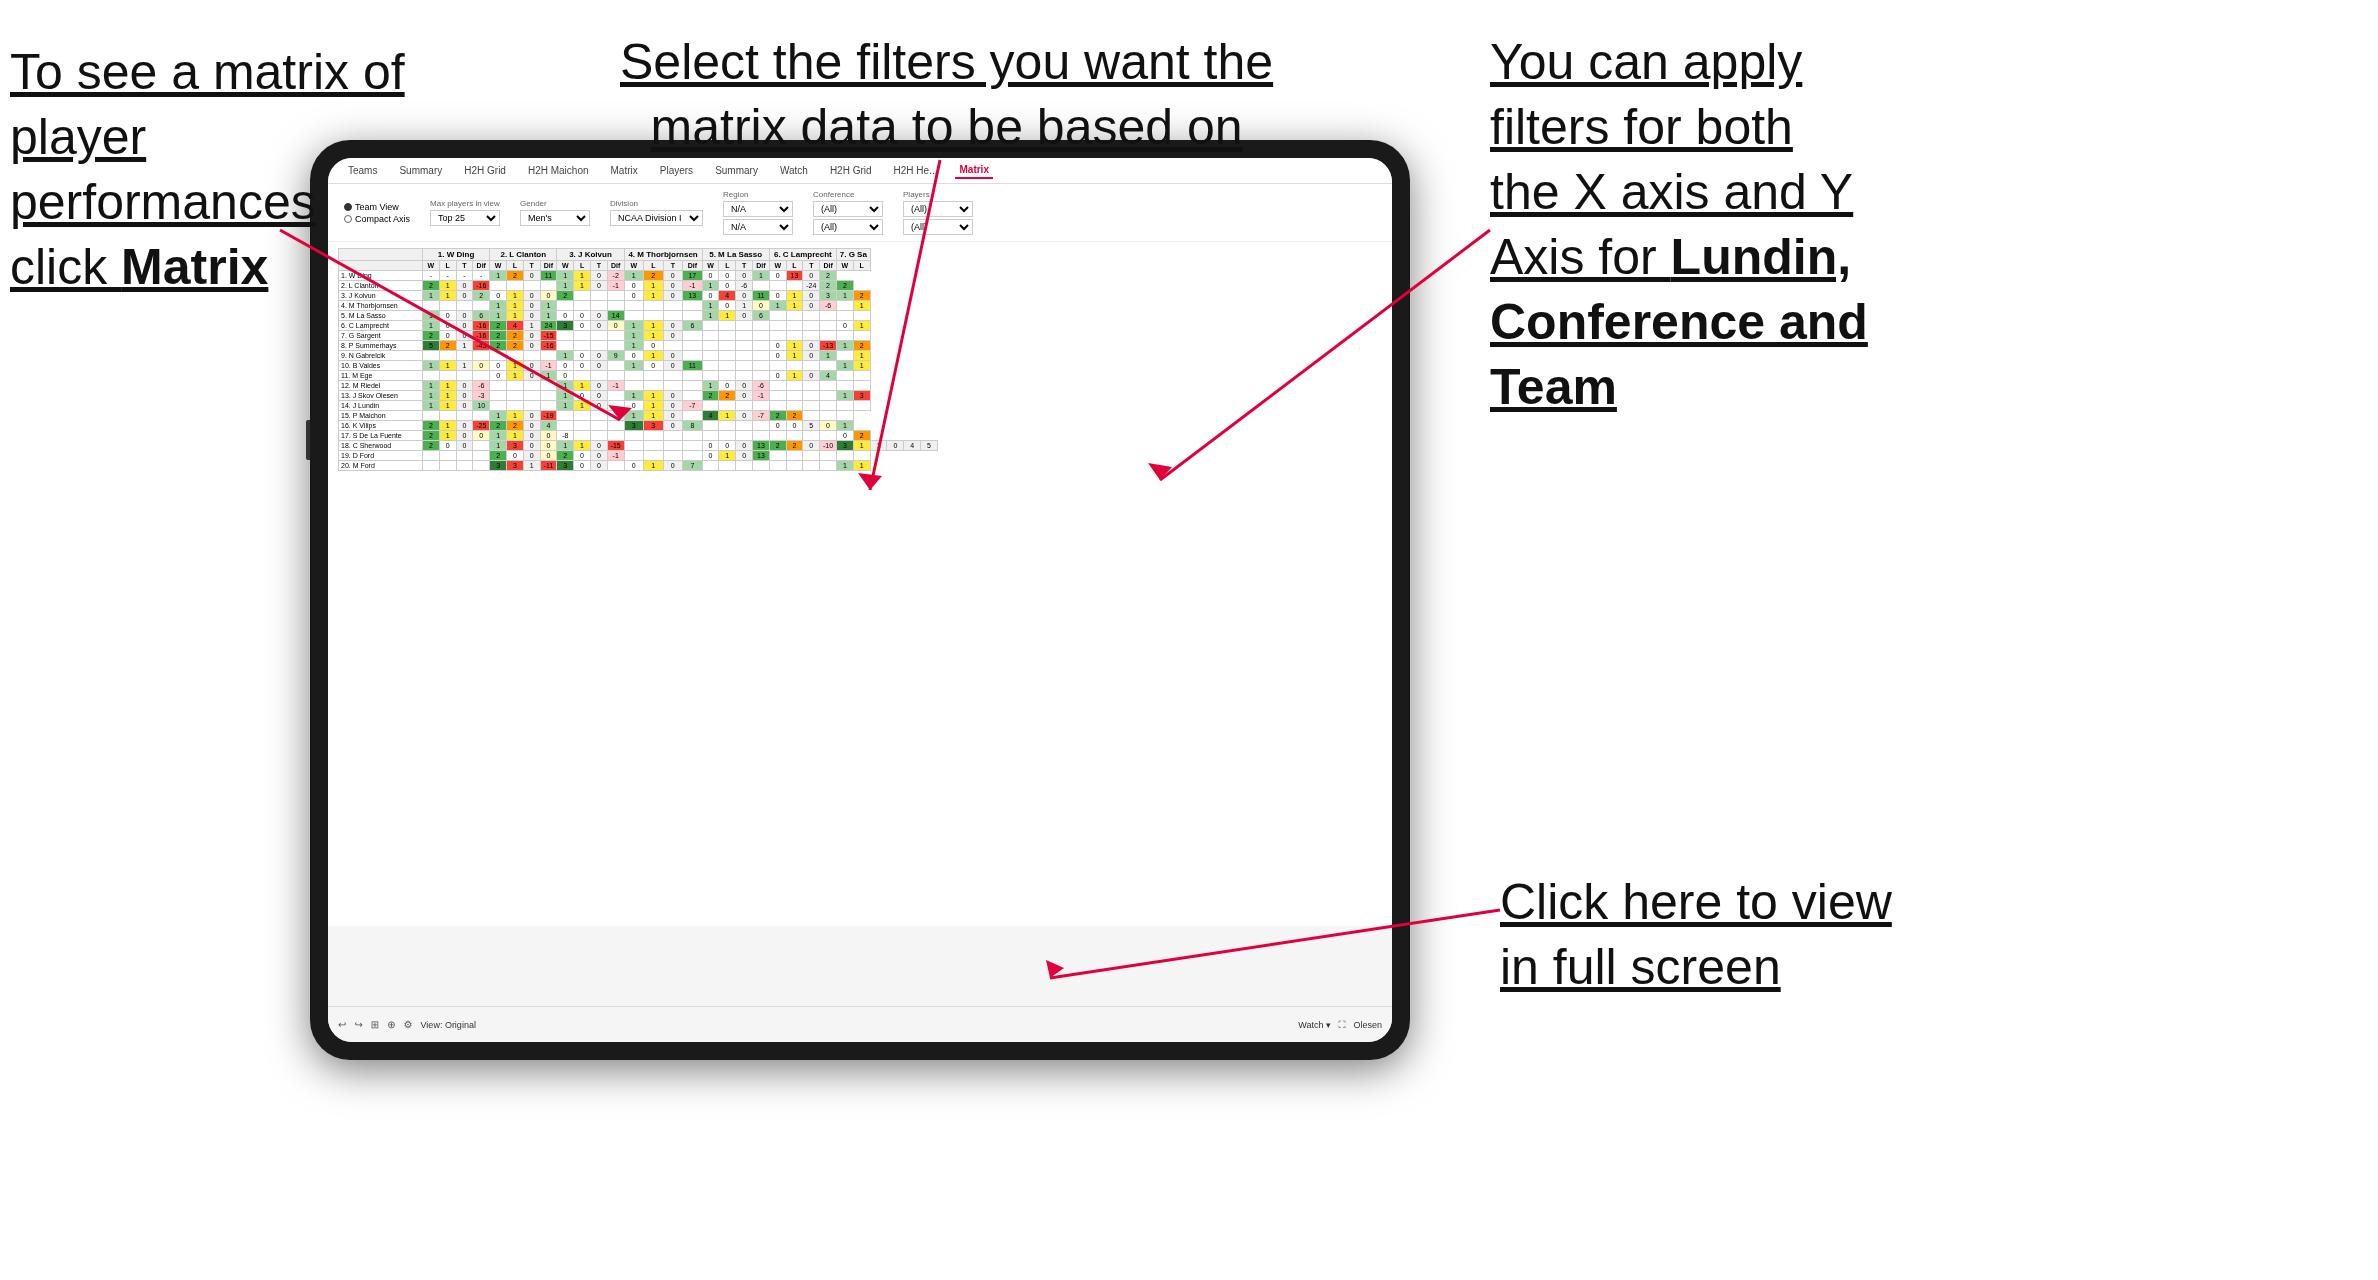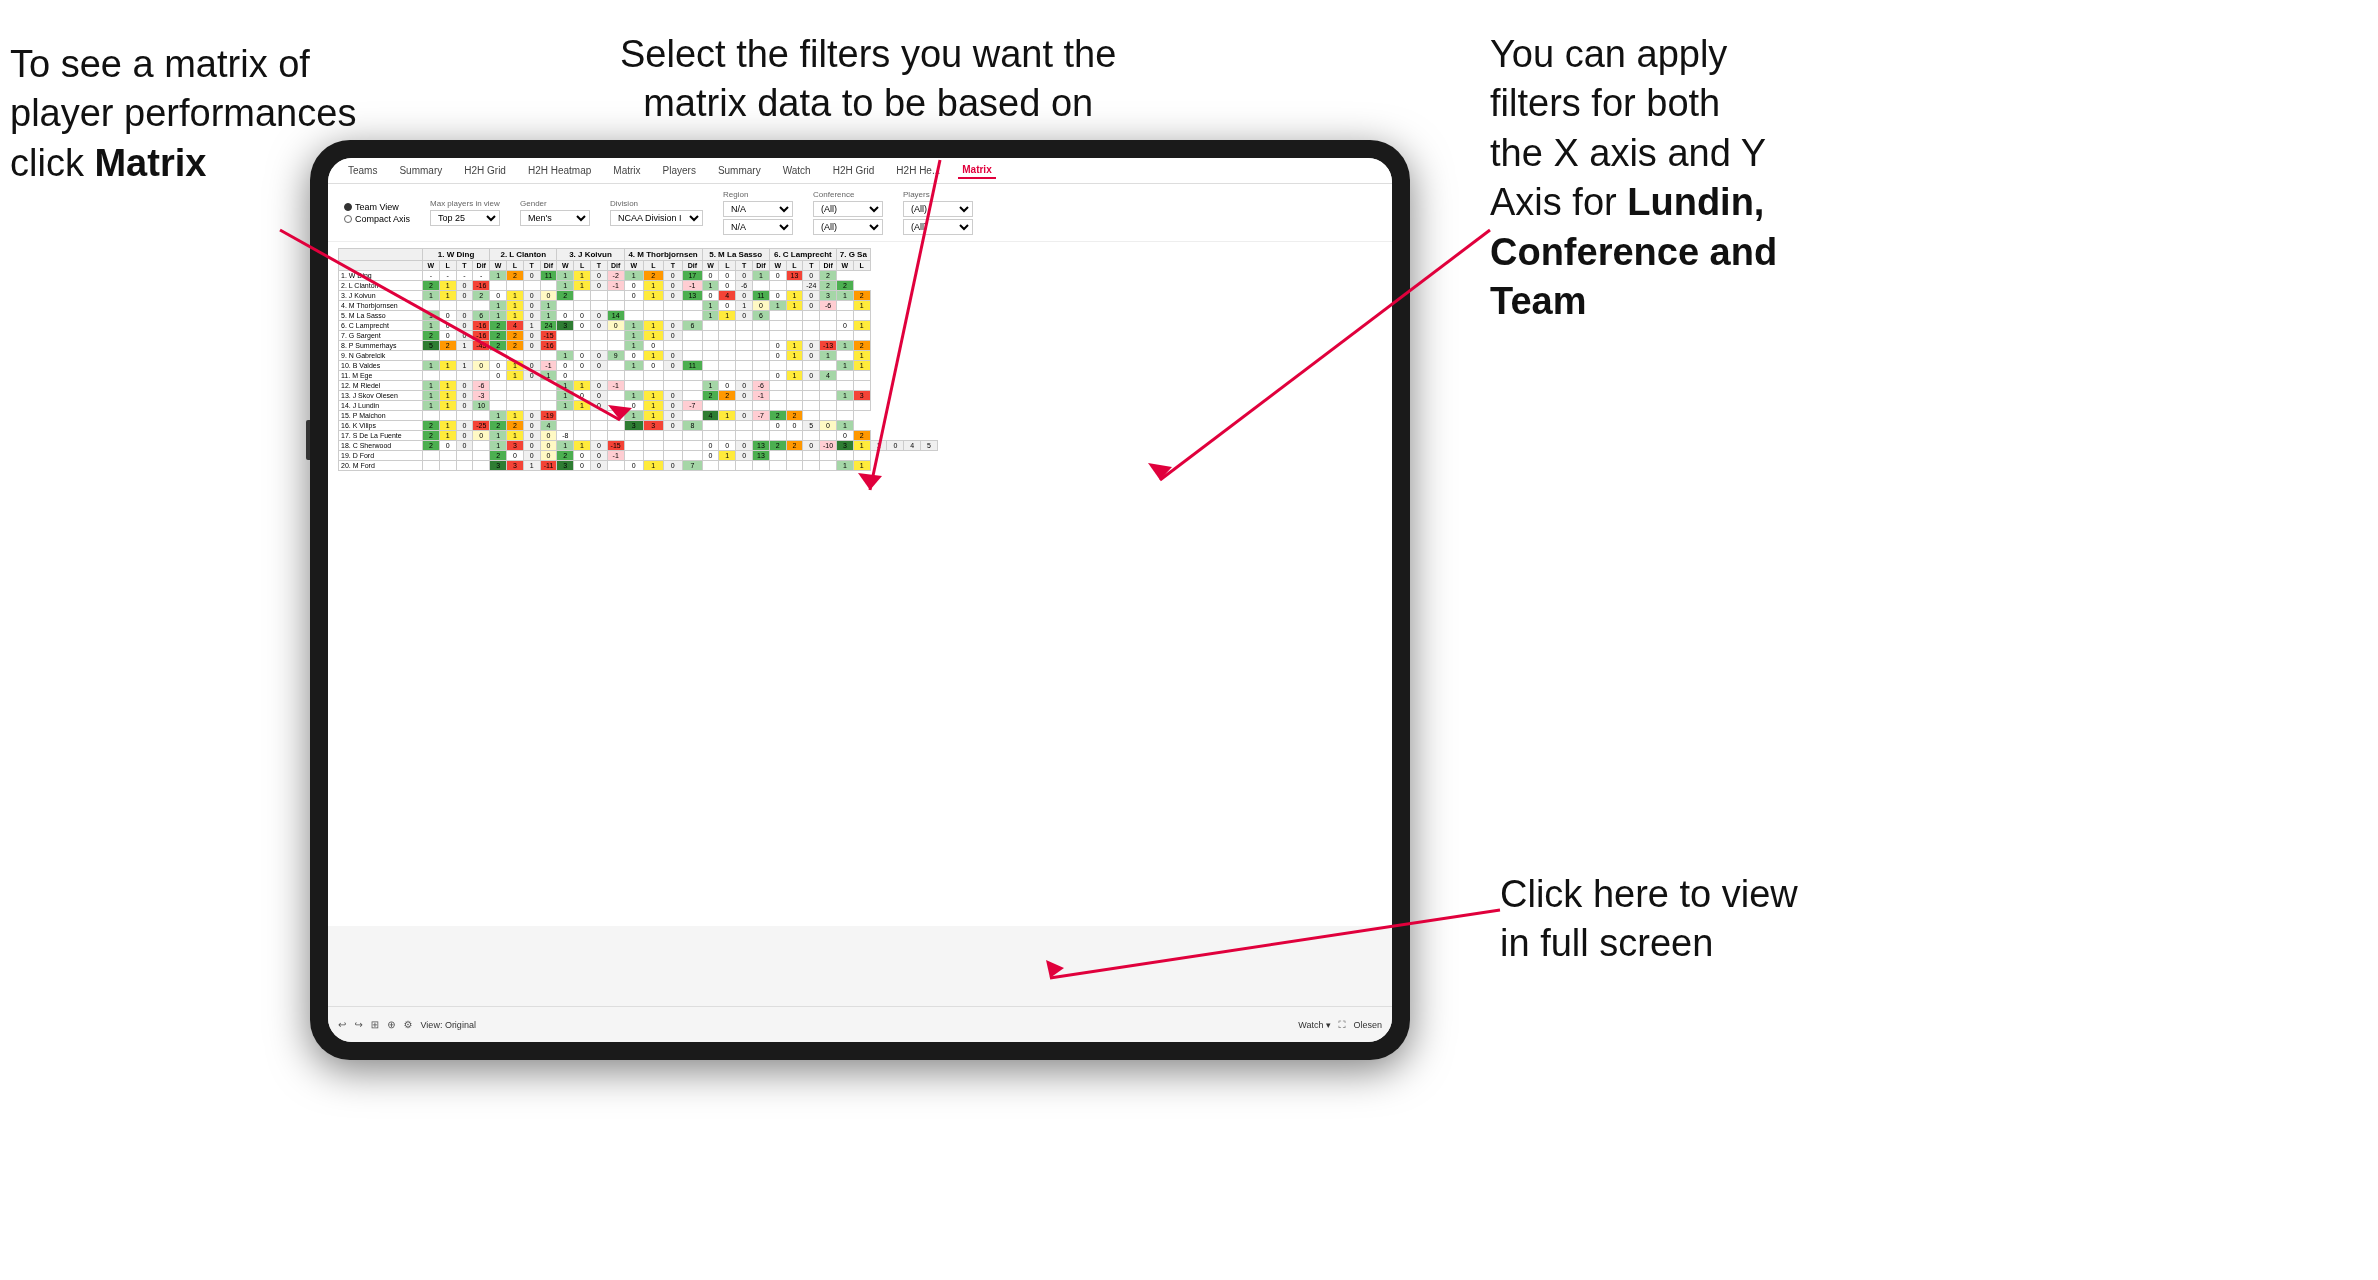--- a/index.html
+++ b/index.html
@@ -8,23 +8,24 @@
       height: 1280px;
       background: #ffffff;
       font-family: Arial, sans-serif;
       position: relative;
       overflow: hidden;
     }
 
     
     .annotation {
       position: absolute;
-      font-size: 38px;
+      font-size: 50px;
       line-height: 1.3;
       color: #111;
+      text-decoration: underline;
     }
 
     .annotation strong {
       font-weight: 900;
     }
 
     
     .tablet {
       position: absolute;
       left: 310px;
@@ -261,21 +262,21 @@
 
 <div class="tablet">
   <div class="tablet-side-btn"></div>
   <div class="tablet-screen">
 
 
     <div class="sub-tabs">
       <span class="sub-tab">Teams</span>
       <span class="sub-tab">Summary</span>
       <span class="sub-tab">H2H Grid</span>
-      <span class="sub-tab">H2H Heatmap</span>
+      <span class="sub-tab">H2H Maichon</span>
       <span class="sub-tab">Matrix</span>
       <span class="sub-tab">Players</span>
       <span class="sub-tab">Summary</span>
       <span class="sub-tab">Watch</span>
       <span class="sub-tab">H2H Grid</span>
       <span class="sub-tab">H2H He...</span>
       <span class="sub-tab active">Matrix</span>
     </div>
 
     <div class="filter-bar">

